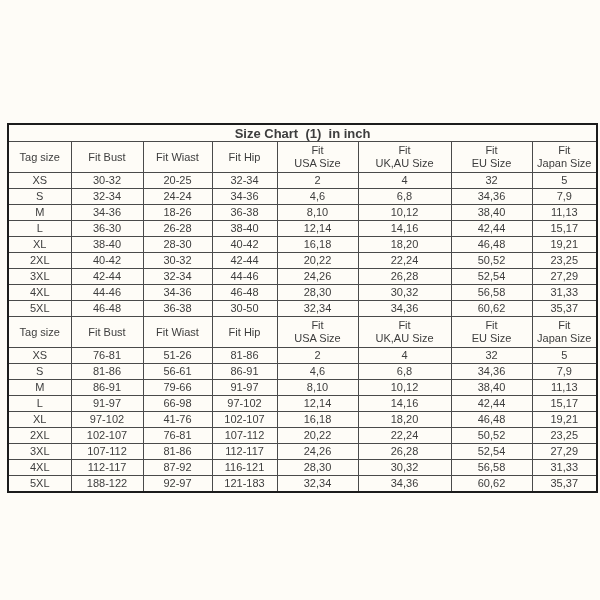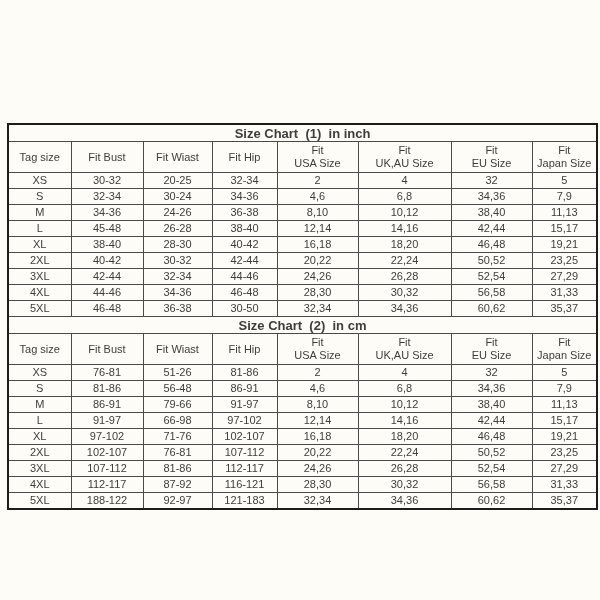--- a/index.html
+++ b/index.html
@@ -108,40 +108,40 @@
           <td>20-25</td>
           <td>32-34</td>
           <td>2</td>
           <td>4</td>
           <td>32</td>
           <td>5</td>
         </tr>
         <tr class="data-row">
           <td>S</td>
           <td>32-34</td>
-          <td>30-24</td>
+          <td>24-24</td>
           <td>34-36</td>
           <td>4,6</td>
           <td>6,8</td>
           <td>34,36</td>
           <td>7,9</td>
         </tr>
         <tr class="data-row">
           <td>M</td>
           <td>34-36</td>
-          <td>24-26</td>
+          <td>18-26</td>
           <td>36-38</td>
           <td>8,10</td>
           <td>10,12</td>
           <td>38,40</td>
           <td>11,13</td>
         </tr>
         <tr class="data-row">
           <td>L</td>
-          <td>45-48</td>
+          <td>36-30</td>
           <td>26-28</td>
           <td>38-40</td>
           <td>12,14</td>
           <td>14,16</td>
           <td>42,44</td>
           <td>15,17</td>
         </tr>
         <tr class="data-row">
           <td>XL</td>
           <td>38-40</td>
@@ -185,23 +185,20 @@
         <tr class="data-row">
           <td>5XL</td>
           <td>46-48</td>
           <td>36-38</td>
           <td>30-50</td>
           <td>32,34</td>
           <td>34,36</td>
           <td>60,62</td>
           <td>35,37</td>
         </tr>
-        <tr>
-          <td colspan="8" class="title-cell">Size Chart  (2)  in cm</td>
-        </tr>
         <tr class="header-row">
           <td>
             <div>Tag size</div>
           </td>
           <td>
             <div>Fit Bust</div>
           </td>
           <td>
             <div>Fit Wiast</div>
           </td>
@@ -231,21 +228,21 @@
           <td>51-26</td>
           <td>81-86</td>
           <td>2</td>
           <td>4</td>
           <td>32</td>
           <td>5</td>
         </tr>
         <tr class="data-row">
           <td>S</td>
           <td>81-86</td>
-          <td>56-48</td>
+          <td>56-61</td>
           <td>86-91</td>
           <td>4,6</td>
           <td>6,8</td>
           <td>34,36</td>
           <td>7,9</td>
         </tr>
         <tr class="data-row">
           <td>M</td>
           <td>86-91</td>
           <td>79-66</td>
@@ -261,21 +258,21 @@
           <td>66-98</td>
           <td>97-102</td>
           <td>12,14</td>
           <td>14,16</td>
           <td>42,44</td>
           <td>15,17</td>
         </tr>
         <tr class="data-row">
           <td>XL</td>
           <td>97-102</td>
-          <td>71-76</td>
+          <td>41-76</td>
           <td>102-107</td>
           <td>16,18</td>
           <td>18,20</td>
           <td>46,48</td>
           <td>19,21</td>
         </tr>
         <tr class="data-row">
           <td>2XL</td>
           <td>102-107</td>
           <td>76-81</td>

